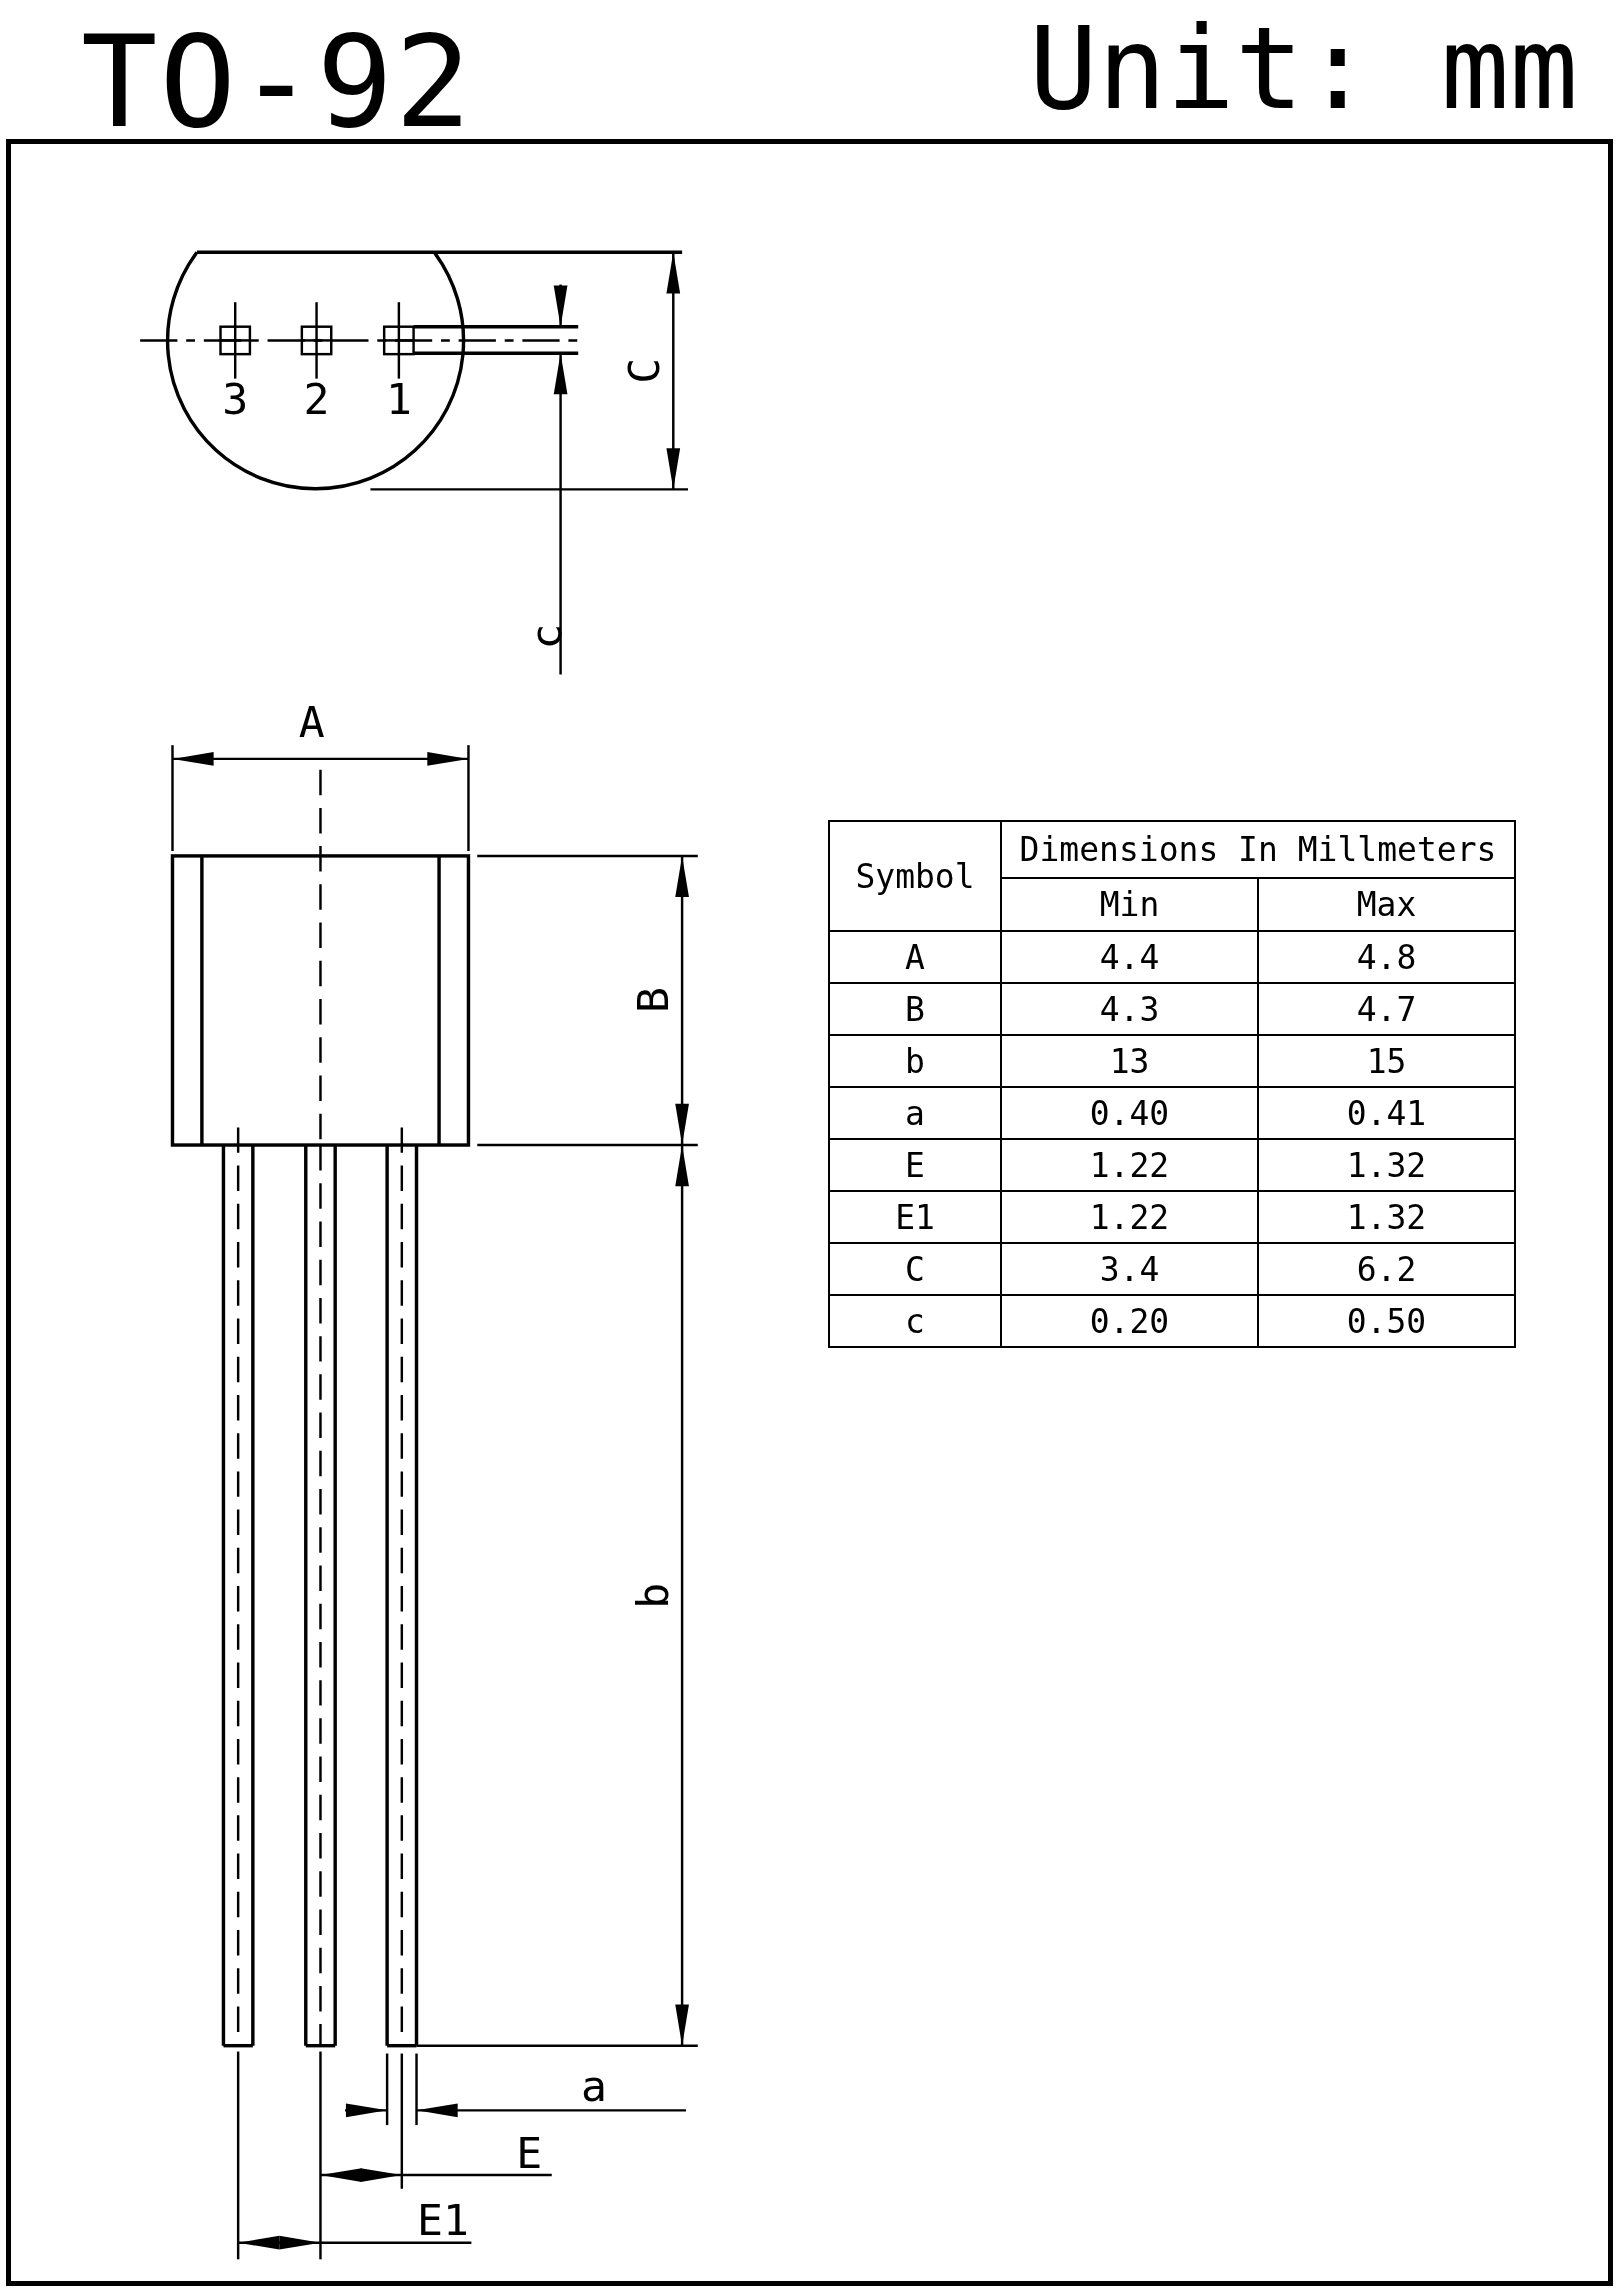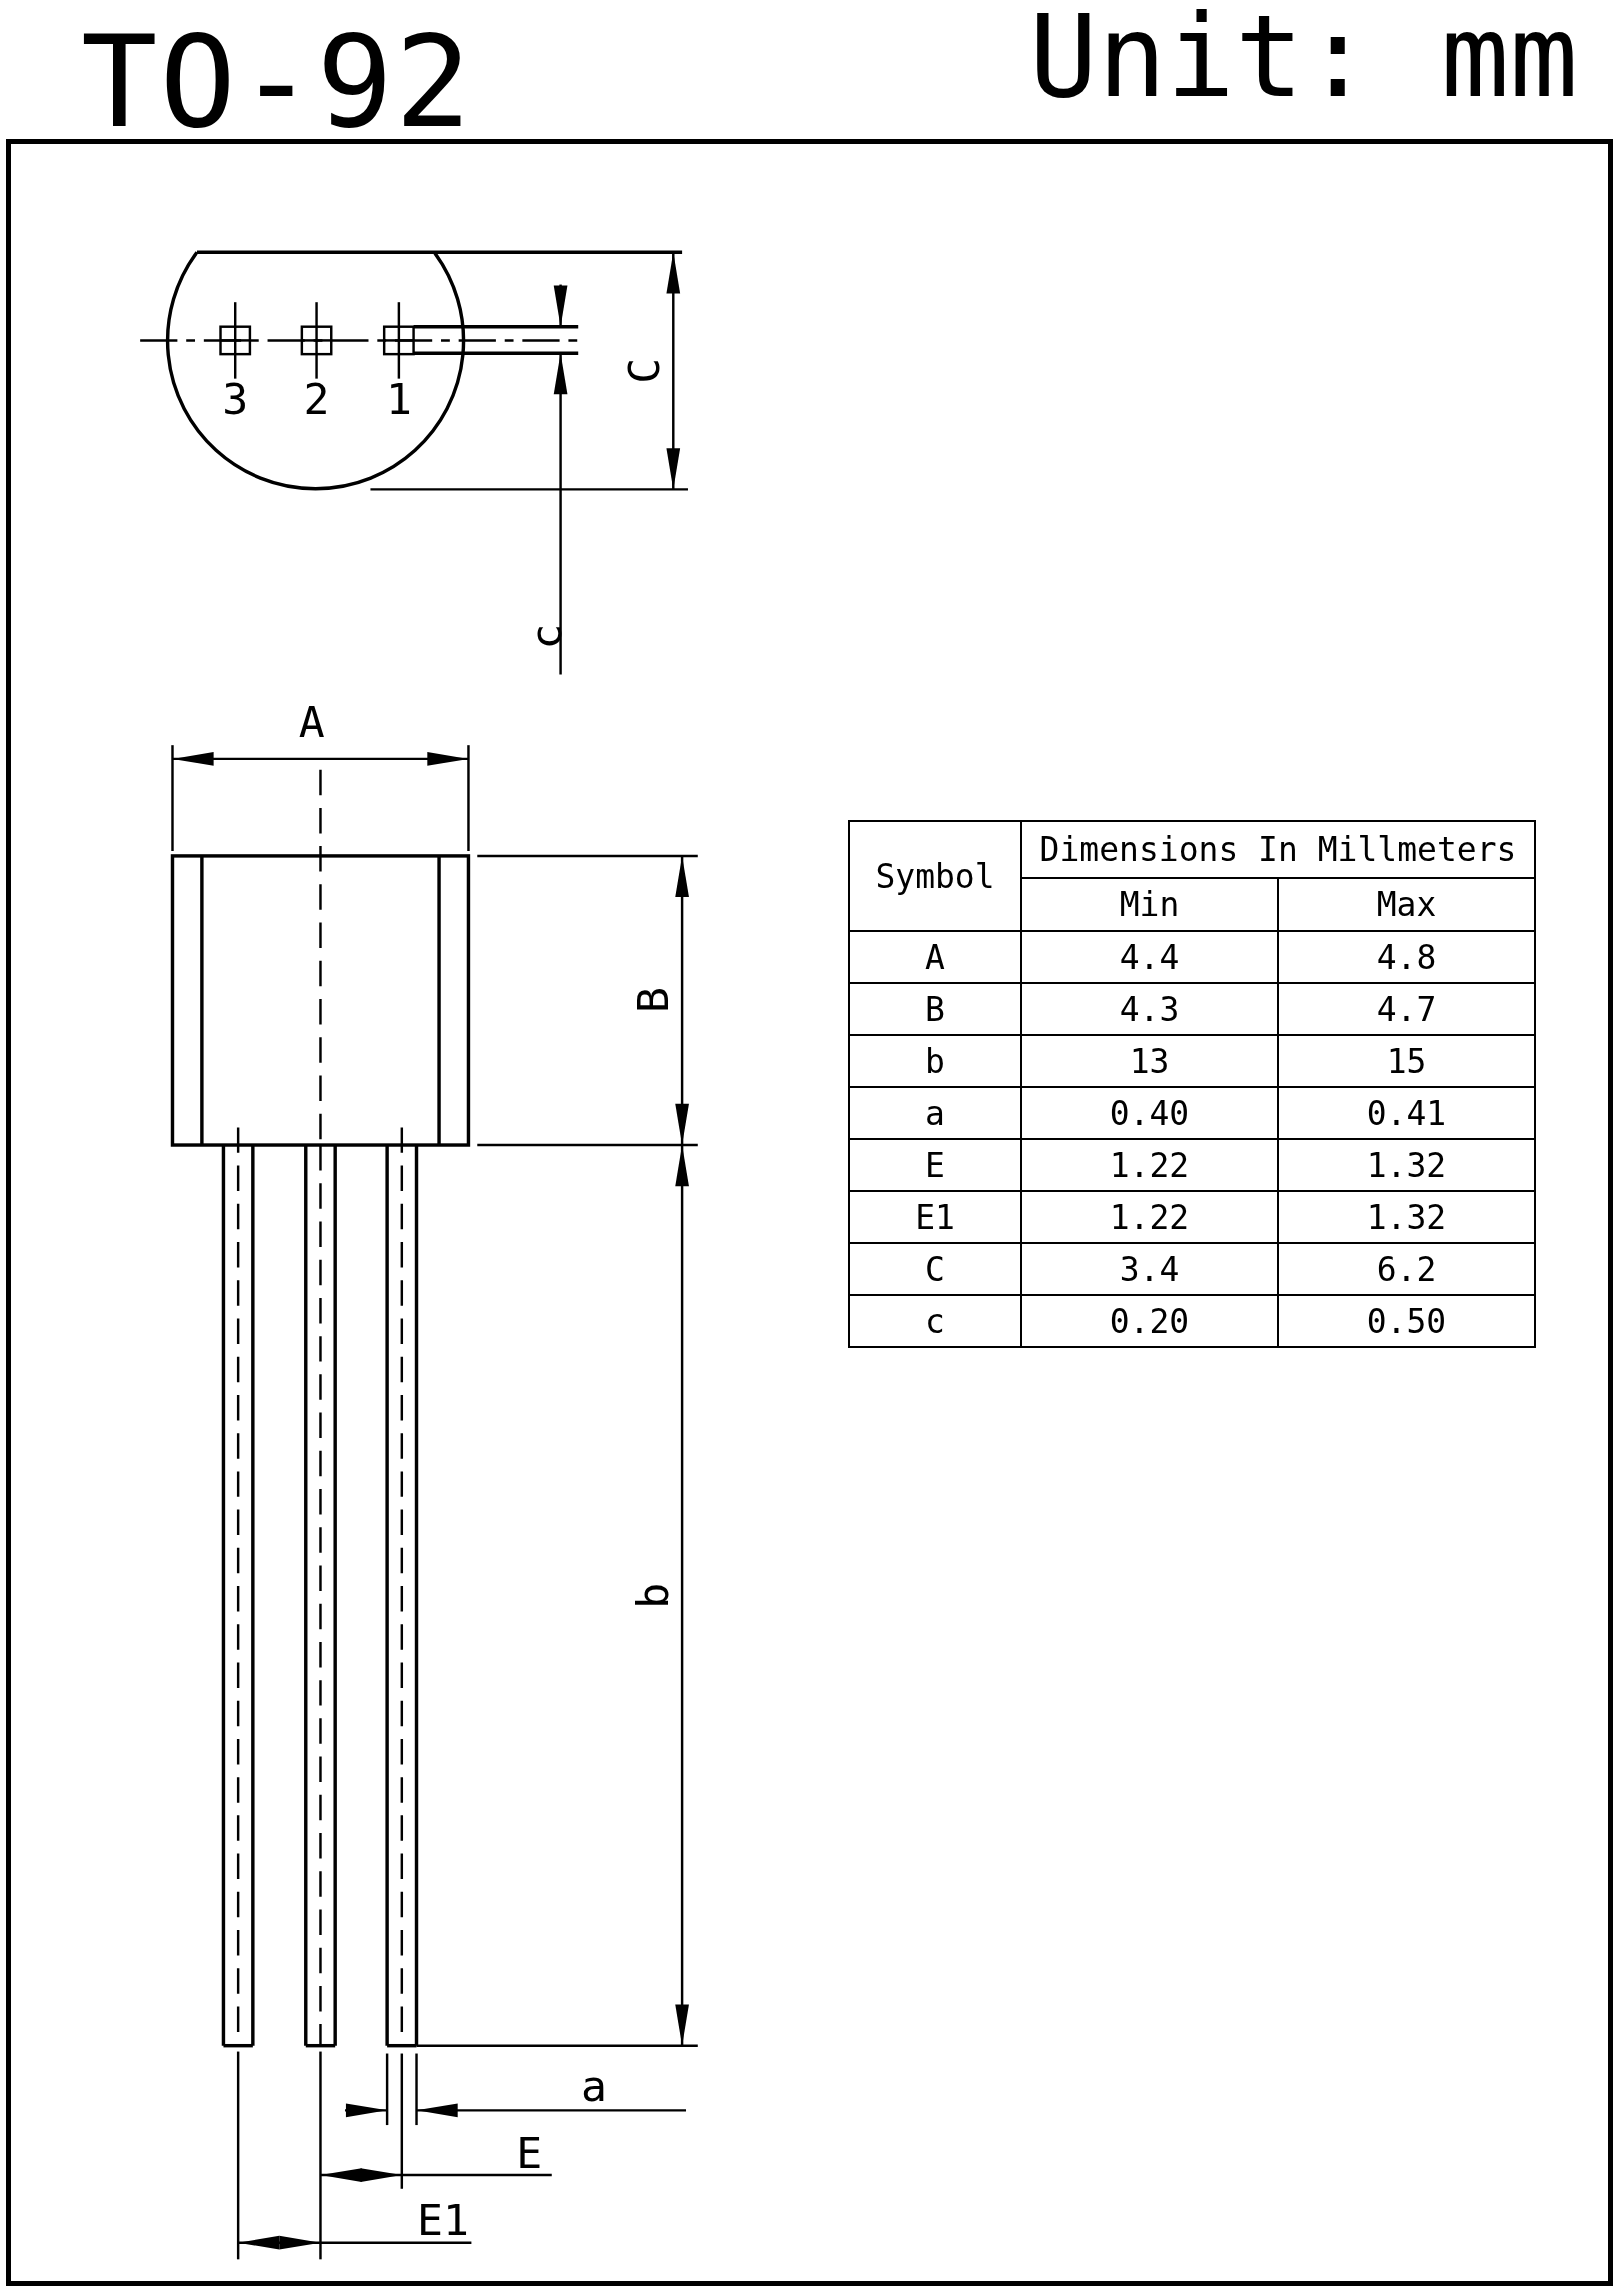--- a/index.html
+++ b/index.html
@@ -1,33 +1,33 @@
 <!DOCTYPE html>
 <html><head>
 <meta charset="utf-8">
 <style>
   html,body{margin:0;padding:0;background:#fff;}
   body{width:1620px;height:2293px;position:relative;overflow:hidden;
        font-family:"DejaVu Sans Mono", monospace;color:#000;}
   .title{position:absolute;left:81px;top:19px;font-size:127px;line-height:1;
          letter-spacing:2px;white-space:pre;}
-  .unit{position:absolute;left:1029px;top:0px;font-size:114px;line-height:1;
+  .unit{position:absolute;left:1029px;top:12px;font-size:114px;line-height:1;
         white-space:pre;}
   .frame{position:absolute;left:5.9px;top:139px;width:1597px;height:2137px;
          border:5.9px solid #000;}
   svg.drawing{position:absolute;left:0;top:0;}
   svg.drawing line, svg.drawing path, svg.drawing rect{stroke:#000;fill:none;}
   .ol{stroke-width:3.5px;}
   .tl{stroke-width:2.5px;}
   .cl{stroke-width:2.5px;stroke-dasharray:38 9 9 9;}
   .dl{stroke-width:2.5px;stroke-dasharray:26 13;}
   svg.drawing polygon{fill:#000;stroke:none;}
   svg.drawing text{fill:#000;stroke:none;font-family:"DejaVu Sans Mono",monospace;
                    font-size:44px;text-anchor:middle;}
-  table.dims{position:absolute;left:848px;top:820px;border-collapse:collapse;
+  table.dims{position:absolute;left:828px;top:820px;border-collapse:collapse;
              table-layout:fixed;}
   table.dims td{border:2.9px solid #000;text-align:center;vertical-align:middle;
                 font-size:33px;padding:0;}
   .c-sym{width:172px;} .c-min{width:257px;} .c-max{width:257px;}
   tr.hdr1 td{height:55px;} tr.hdr2 td{height:51px;} tr.data td{height:50px;}
 </style>
 </head>
 <body>
 
 <div class="title">TO-92</div>

